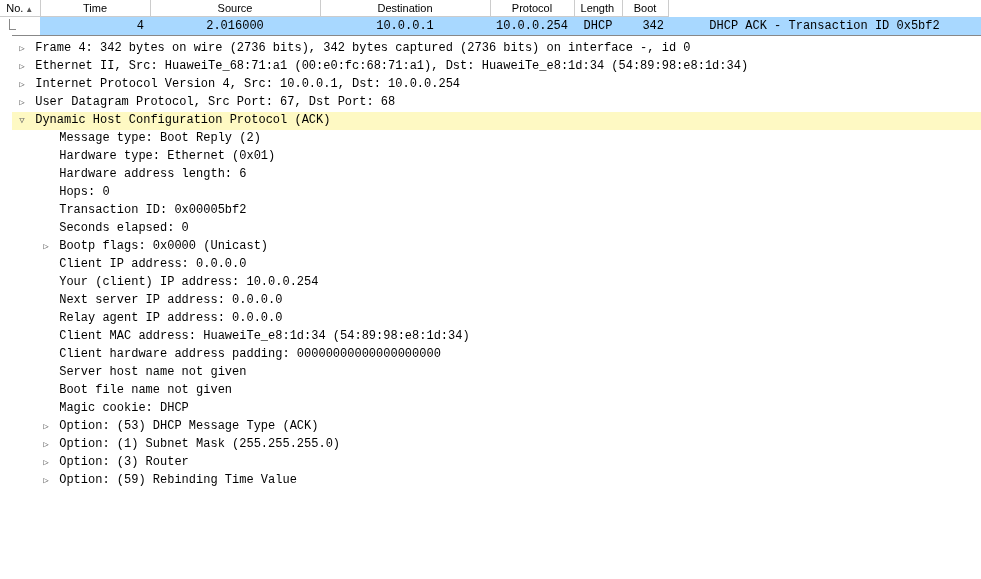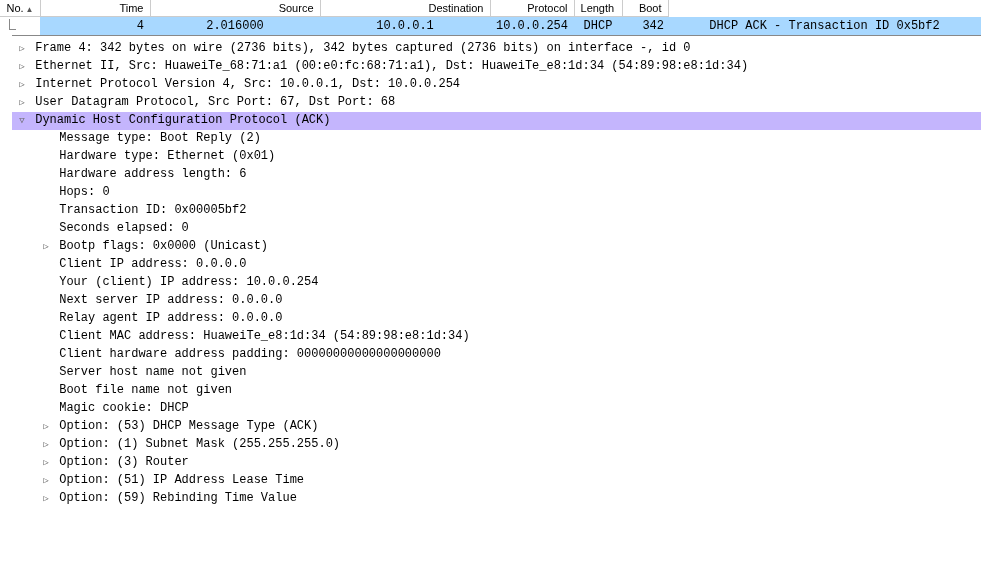--- a/index.html
+++ b/index.html
@@ -12,21 +12,21 @@
     color: #000;
     width: 981px;
   }
   .packet-table {
     width: 100%;
     border-collapse: collapse;
     font-family: Arial, sans-serif;
     font-size: 11px;
   }
   .packet-table th {
-    text-align: right;
+    text-align: center;
     font-weight: normal;
     padding: 2px 6px;
     border-right: 1px solid #ccc;
     border-bottom: 1px solid #ccc;
     background: #fff;
     white-space: nowrap;
   }
   .packet-table th.no-col { width: 40px; }
   .packet-table th.time-col { width: 110px; }
   .packet-table th.src-col { width: 170px; }
@@ -58,21 +58,21 @@
     font-size: 12px;
     line-height: 17px;
     overflow: hidden;
     margin-left: 12px;
   }
   .tree-row {
     padding-left: 4px;
     white-space: pre;
   }
   .tree-row.highlighted {
-    background: #c4b5fd;
+    background: #fef9c3;
   }
   .caret {
     display: inline-block;
     width: 12px;
     color: #666;
     font-size: 9px;
     text-align: center;
   }
   .caret.blank { color: transparent; }
   .indent-0 { padding-left: 4px; }
@@ -137,15 +137,14 @@
   <div class="tree-row indent-1"><span class="caret blank">·</span> <span>Next server IP address: 0.0.0.0</span></div>
   <div class="tree-row indent-1"><span class="caret blank">·</span> <span>Relay agent IP address: 0.0.0.0</span></div>
   <div class="tree-row indent-1"><span class="caret blank">·</span> <span>Client MAC address: HuaweiTe_e8:1d:34 (54:89:98:e8:1d:34)</span></div>
   <div class="tree-row indent-1"><span class="caret blank">·</span> <span>Client hardware address padding: 00000000000000000000</span></div>
   <div class="tree-row indent-1"><span class="caret blank">·</span> <span>Server host name not given</span></div>
   <div class="tree-row indent-1"><span class="caret blank">·</span> <span>Boot file name not given</span></div>
   <div class="tree-row indent-1"><span class="caret blank">·</span> <span>Magic cookie: DHCP</span></div>
   <div class="tree-row indent-1"><span class="caret">▷</span> <span>Option: (53) DHCP Message Type (ACK)</span></div>
   <div class="tree-row indent-1"><span class="caret">▷</span> <span>Option: (1) Subnet Mask (255.255.255.0)</span></div>
   <div class="tree-row indent-1"><span class="caret">▷</span> <span>Option: (3) Router</span></div>
-  <div class="tree-row indent-1"><span class="caret">▷</span> <span>Option: (51) IP Address Lease Time</span></div>
   <div class="tree-row indent-1"><span class="caret">▷</span> <span>Option: (59) Rebinding Time Value</span></div>
 </div>
 
 </body></html>

